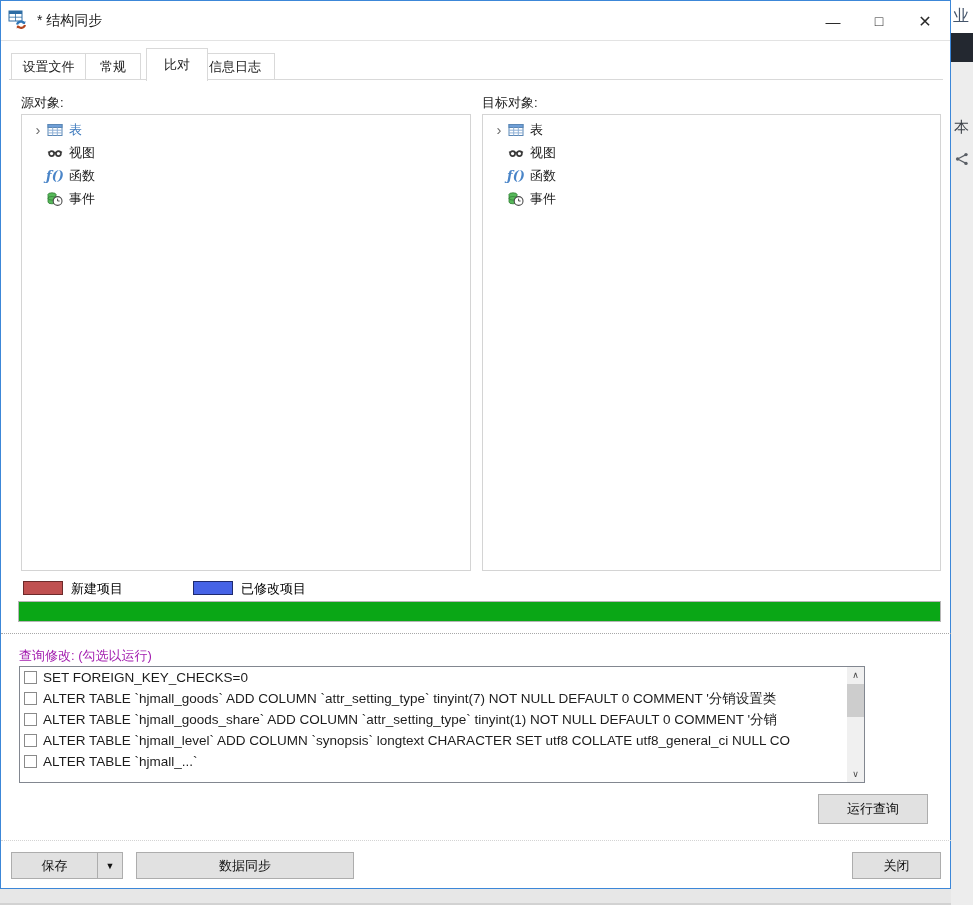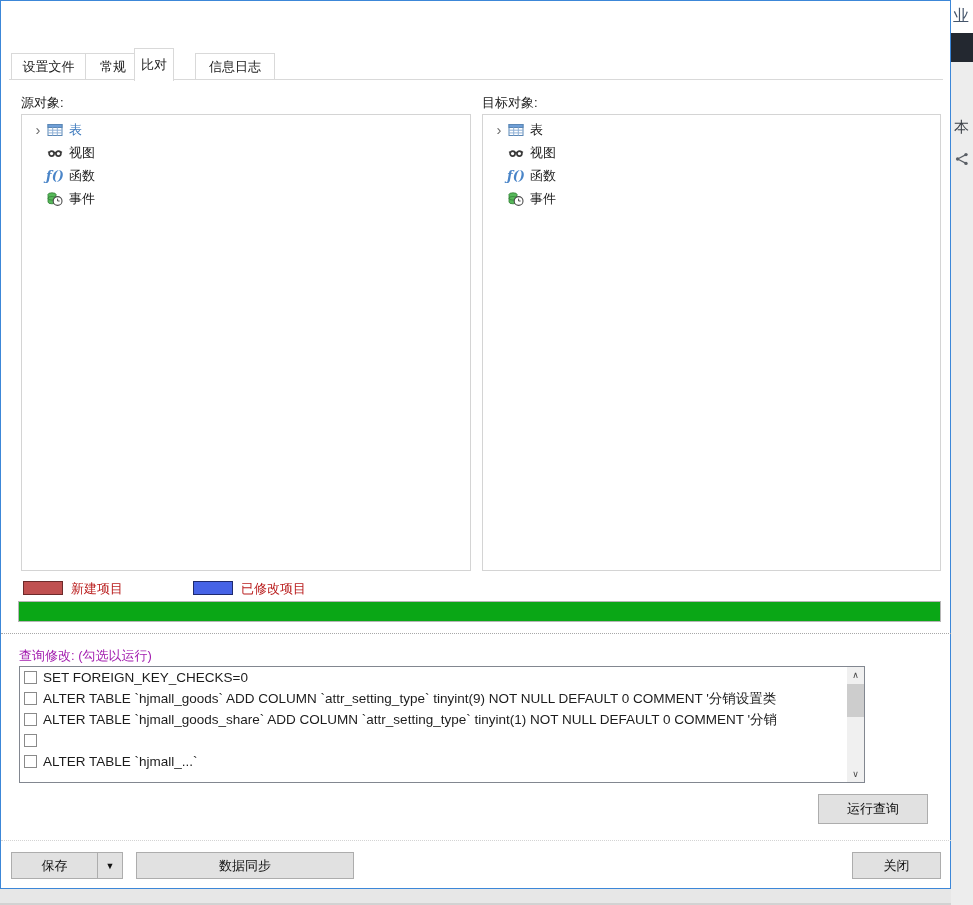--- a/index.html
+++ b/index.html
@@ -26,21 +26,21 @@
   .win-btn.min { font-size:15px; }
   .win-btn.close { font-size:16px; }
 
   
   .tabbar { position:absolute; left:0; top:41px; width:100%; height:38px; background:#fff; }
   .tab-baseline { position:absolute; left:8px; top:37px; width:934px; height:1px; background:#d9d9d9; }
   .tab { position:absolute; top:11px; height:27px; background:#fff; border:1px solid #d9d9d9; display:flex; align-items:center; justify-content:center; font-size:13px; color:#1a1a1a; z-index:1; }
   .tab.active { top:6px; height:33px; border-bottom:none; z-index:3; }
   .tab-1 { left:10px;  width:75px; }
   .tab-2 { left:84px;  width:56px; }
-  .tab-3 { left:133px; width:40px; }
+  .tab-3 { left:145px; width:62px; }
   .tab-4 { left:194px; width:80px; }
 
   
   .panel-label { position:absolute; font-size:13px; color:#1a1a1a; }
   .panel-label.src { left:20px; top:93px; }
   .panel-label.tgt { left:481px; top:93px; }
   .tree-panel { position:absolute; top:113px; height:457px; background:#fff; border:1px solid #d4d4d4; padding-top:3px; }
   .tree-panel.src { left:20px;  width:450px; }
   .tree-panel.tgt { left:481px; width:459px; }
   .tree-row { height:23px; display:flex; align-items:center; }
@@ -48,21 +48,21 @@
   .expander.blank { visibility:hidden; }
   .tree-ic { width:18px; margin-right:5px; display:flex; align-items:center; justify-content:center; }
   .fn-glyph { font-family:"DejaVu Serif", serif; font-style:italic; font-size:13px; color:#4a85c8; font-weight:bold; }
   .tree-lab { font-size:13px; color:#1a1a1a; }
   .tree-lab.sel { color:#3f7bbe; }
 
   
   .legend-swatch { position:absolute; top:580px; width:40px; height:14px; }
   .legend-swatch.new { left:22px; border:1px solid #6d2a2a; }
   .legend-swatch.mod { left:192px; border:1px solid #1e2a6e; }
-  .legend-lab { position:absolute; top:579px; font-size:13px; color:#b91c1c; }
+  .legend-lab { position:absolute; top:579px; font-size:13px; color:#000000; }
   .legend-lab.new { left:70px; }
   .legend-lab.mod { left:240px; }
 
   
   .progress { position:absolute; left:17px; top:600px; width:923px; height:21px; border:1px solid #b6b6b6; background:#f0f0f0; }
   .progress-fill { height:100%; }
 
   .splitter { position:absolute; left:0; top:632px; width:950px; height:0; border-top:1px dotted #a8a8a8; }
 
   
@@ -102,20 +102,40 @@
         <circle cx="2.6" cy="7" r="1.7" fill="#5a5f66"></circle>
         <circle cx="11" cy="11.4" r="1.7" fill="#5a5f66"></circle>
         <path d="M2.6 7 L11 2.6 M2.6 7 L11 11.4" stroke="#5a5f66" stroke-width="1.2" fill="none"></path>
       </svg>
     </div>
   </div>
   <div class="bg-bottom"></div>
 
   <div class="window">
 
+    <div class="titlebar">
+      <span class="app-icon">
+        <svg width="22" height="20" viewBox="0 0 22 20">
+          <rect x="1" y="1" width="13" height="10" fill="#ffffff" stroke="#2e6da4" stroke-width="1"></rect>
+          <rect x="1" y="1" width="13" height="3" fill="#2e6da4"></rect>
+          <line x1="1" y1="7.2" x2="14" y2="7.2" stroke="#2e6da4" stroke-width="0.8"></line>
+          <line x1="7.5" y1="4" x2="7.5" y2="11" stroke="#2e6da4" stroke-width="0.8"></line>
+          <path d="M9 14.5 a4.2 4.2 0 0 1 7.5 -1" fill="none" stroke="#2e75b6" stroke-width="2.2"></path>
+          <path d="M17.5 11 l-0.6 3 l-3 -0.8 z" fill="#2e75b6"></path>
+          <path d="M17 15 a4.2 4.2 0 0 1 -7.5 1" fill="none" stroke="#b3451f" stroke-width="2.2"></path>
+          <path d="M8.6 18.6 l0.6 -3 l3 0.8 z" fill="#b3451f"></path>
+        </svg>
+      </span>
+      <span class="title-text">* 结构同步</span>
+      <div class="win-btns">
+        <div class="win-btn min">—</div>
+        <div class="win-btn max">□</div>
+        <div class="win-btn close">✕</div>
+      </div>
+    </div>
 
     <div class="tabbar">
       <div class="tab-baseline"></div>
       <div class="tab tab-1">设置文件</div>
       <div class="tab tab-2">常规</div>
       <div class="tab tab-3 active">比对</div>
       <div class="tab tab-4">信息日志</div>
     </div>
 
     <div class="panel-label src">源对象:</div>
@@ -231,28 +251,29 @@
     <div class="splitter"></div>
 
     <div class="query-label">查询修改: (勾选以运行)</div>
     <div class="listbox">
       <div class="lb-row">
         <span class="cbx"></span>
         <span class="sql">SET FOREIGN_KEY_CHECKS=0</span>
       </div>
       <div class="lb-row">
         <span class="cbx"></span>
-        <span class="sql">ALTER TABLE `hjmall_goods` ADD COLUMN `attr_setting_type`  tinyint(9) NOT NULL DEFAULT 0 COMMENT '分销设置类</span>
+        <span class="sql">ALTER TABLE `hjmall_goods` ADD COLUMN `attr_setting_type`  tinyint(7) NOT NULL DEFAULT 0 COMMENT '分销设置类</span>
       </div>
       <div class="lb-row">
         <span class="cbx"></span>
         <span class="sql">ALTER TABLE `hjmall_goods_share` ADD COLUMN `attr_setting_type`  tinyint(1) NOT NULL DEFAULT 0 COMMENT '分销</span>
       </div>
       <div class="lb-row">
         <span class="cbx"></span>
+        <span class="sql">ALTER TABLE `hjmall_level` ADD COLUMN `synopsis`  longtext CHARACTER SET utf8 COLLATE utf8_general_ci NULL CO</span>
       </div>
       <div class="lb-row">
         <span class="cbx"></span>
         <span class="sql">ALTER TABLE `hjmall_...`</span>
       </div>
       <div class="lb-scroll">
         <div class="sc-btn up">∧</div>
         <div class="sc-thumb"></div>
         <div class="sc-btn down">∨</div>
       </div>

